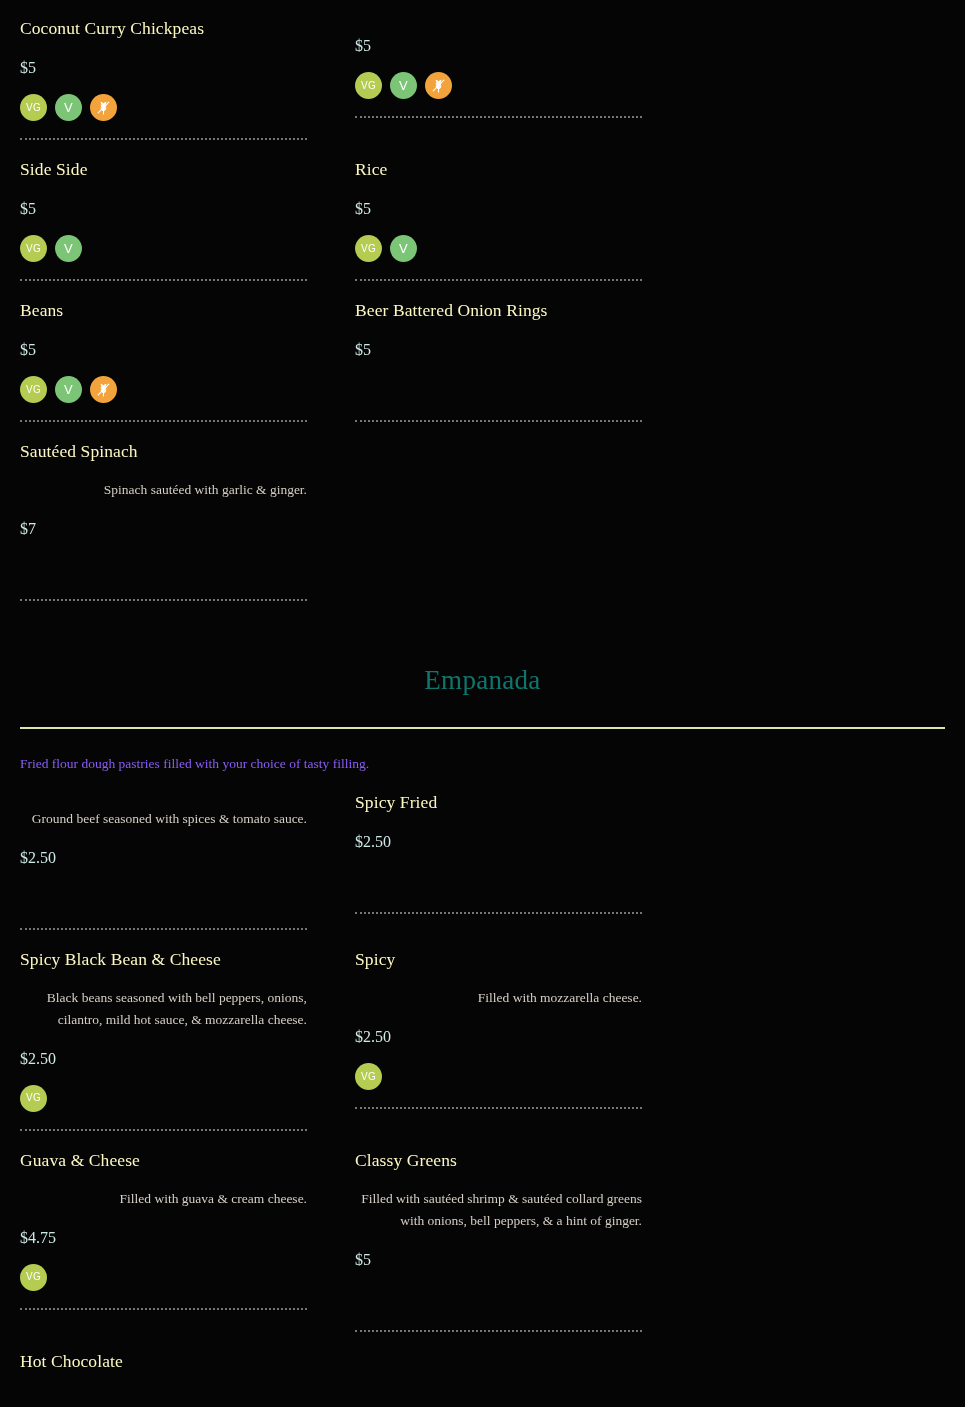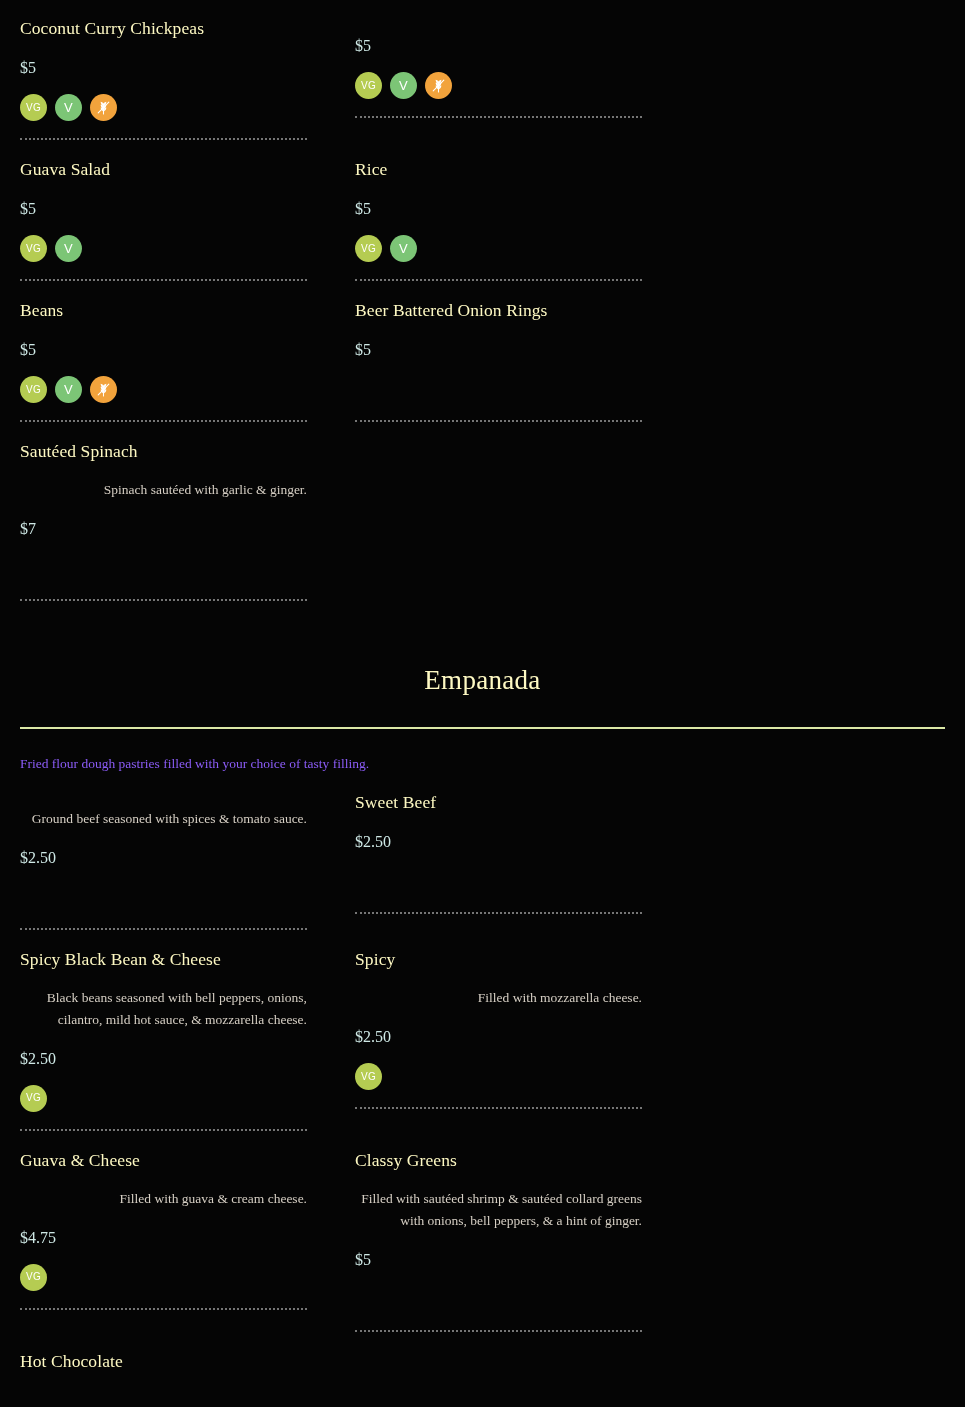--- a/index.html
+++ b/index.html
@@ -106,21 +106,21 @@
 
   
   .section {
     padding: 0 20px 0 20px;
     margin-top: 62px;
   }
   .section-title {
     text-align: center;
     font-size: 27px;
     line-height: 1.2;
-    color: #fef9c3;
+    color: #0f766e;
     font-weight: normal;
     margin: 0;
     padding: 0 0 30px 0;
     letter-spacing: .3px;
   }
   .section-rule {
     height: 2px;
     background: #dbe8a6;
     width: 100%;
     margin: 0;
@@ -186,21 +186,21 @@
               </g>
             </svg>
           </span>
         </div>
         <div class="dots"></div>
       </div>
     </div>
 
     <div class="cell">
       <div class="item-inner">
-        <div class="item-title">Guava Salad</div>
+        <div class="item-title">Side Side</div>
         <div class="item-price">$5</div>
         <div class="badges">
           <span class="badge vg">VG</span>
           <span class="badge v">V</span>
         </div>
         <div class="dots"></div>
       </div>
     </div>
 
     <div class="cell">
@@ -275,21 +275,21 @@
       <div class="item-inner">
         <div class="item-desc">Ground beef seasoned with spices &amp; tomato sauce.</div>
         <div class="item-price">$2.50</div>
         <div class="badges"></div>
         <div class="dots"></div>
       </div>
     </div>
 
     <div class="cell">
       <div class="item-inner">
-        <div class="item-title">Sweet Beef</div>
+        <div class="item-title">Spicy Fried</div>
         <div class="item-price">$2.50</div>
         <div class="badges"></div>
         <div class="dots"></div>
       </div>
     </div>
 
     <div class="cell">
       <div class="item-inner">
         <div class="item-title">Spicy Black Bean &amp; Cheese</div>
         <div class="item-desc">Black beans seasoned with bell peppers, onions, cilantro, mild hot sauce, &amp; mozzarella cheese.</div>

